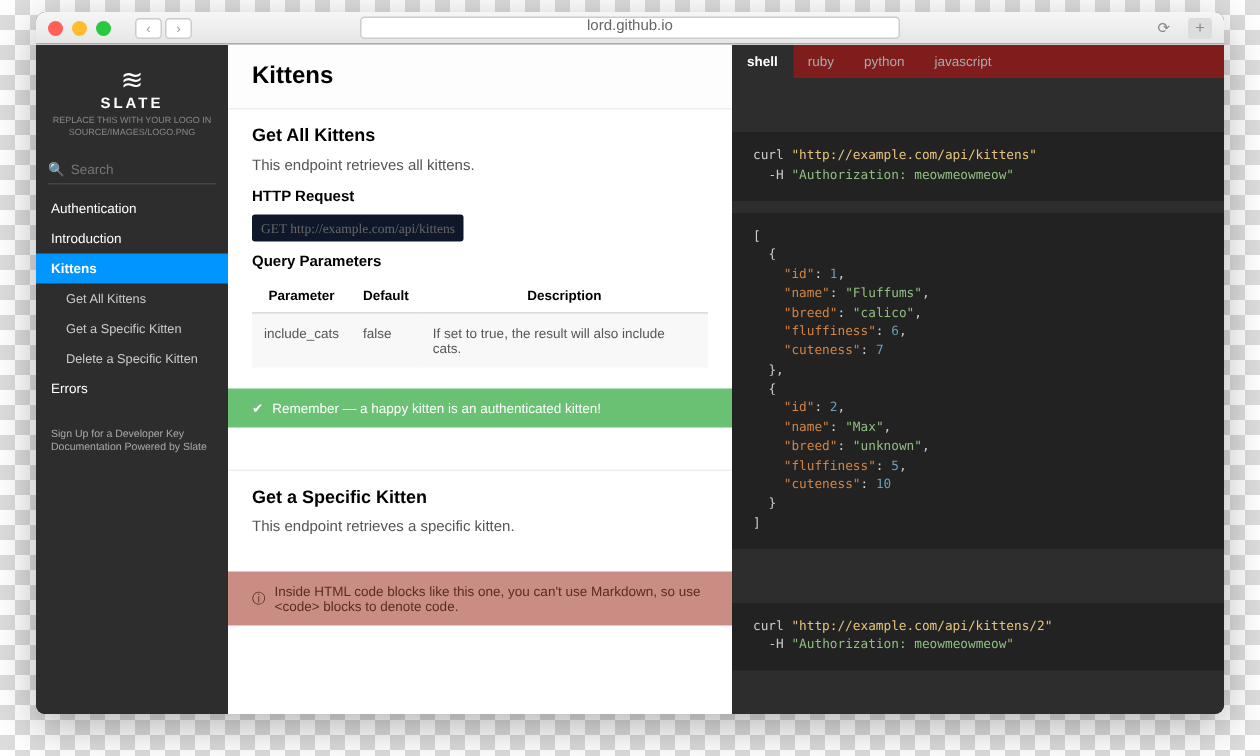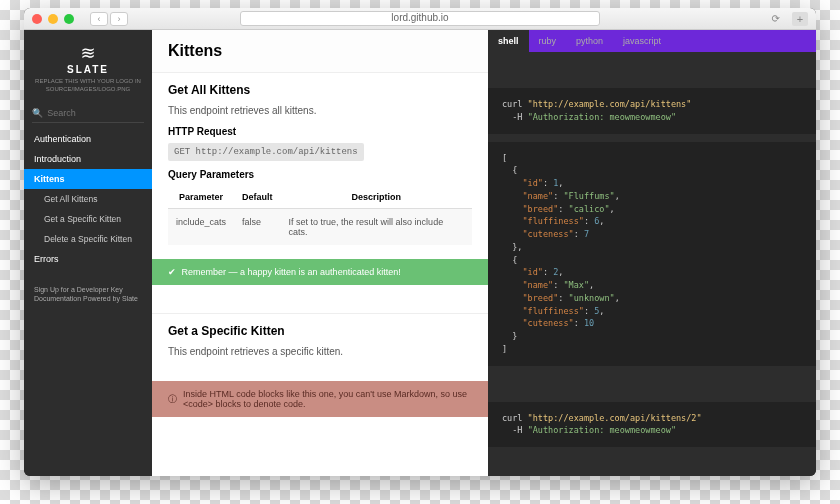--- a/index.html
+++ b/index.html
@@ -26,31 +26,31 @@
 .toc li.active{background:#0095ff;font-weight:700}
 .toc .sub{padding-left:20px;font-size:8.5px;color:#ccc}
 .footer{margin-top:10px;padding:6px 10px;font-size:7px;color:#aaa;line-height:1.4}
 .content{flex:1;display:flex;overflow:hidden}
 .docs{flex:1;background:#fff;overflow-y:auto;padding:0}
 .docs h1{font-size:16px;font-weight:700;padding:12px 16px;border-bottom:1px solid #eee;background:#fdfdfd}
 .docs .section{padding:10px 16px 14px}
 .docs h2{font-size:12px;font-weight:700;margin-bottom:8px}
 .docs p{font-size:10px;color:#555;margin-bottom:10px}
 .docs h3{font-size:10px;font-weight:700;margin:8px 0 6px}
-.codeinline{background:#e5e5e5;padding:4px 6px;border-radius:2px;font-family:Liberation Mono, monospace;font-size:9px;color:#666;display:inline-block}
+.codeinline{background:#0f172a;padding:4px 6px;border-radius:2px;font-family:Liberation Serif, serif;font-size:9px;color:#666;display:inline-block}
 table{width:100%;border-collapse:collapse;font-size:9px}
 th{text-align:center;padding:6px 8px;border-bottom:1px solid #ddd;font-weight:700}
 td{padding:8px;color:#555;vertical-align:top}
 tbody tr:nth-child(odd){background:#f8f8f8}
 .aside{padding:8px 16px;font-size:9px;display:flex;align-items:center;gap:6px}
 .aside.success{background:#6ac174;color:#fff}
 .aside.warning{background:#c98d83;color:#5a2b24}
 .hr{height:1px;background:#eee}
 .code{width:328px;background:#2d2d2d;color:#ccc;overflow-y:auto;font-size:9px}
-.langs{display:flex;background:#6d28d9}
+.langs{display:flex;background:#7f1d1d}
 .langs span{padding:6px 10px;cursor:pointer;color:#aaa}
 .langs span.active{background:#2d2d2d;color:#fff;font-weight:700}
 .code pre{padding:10px 14px;font-family:Menlo,monospace;font-size:8.5px;line-height:1.5;white-space:pre-wrap;background:#222;margin:8px 0}
 .code .note{padding:8px 14px;background:#373737;color:#c5c5c5}
 .s{color:#8fbf7f}.k{color:#d28445}.y{color:#e6c37a}.b{color:#6a9fb5}
 </style>
 </head>
 <body>
 
 <div class="window">

